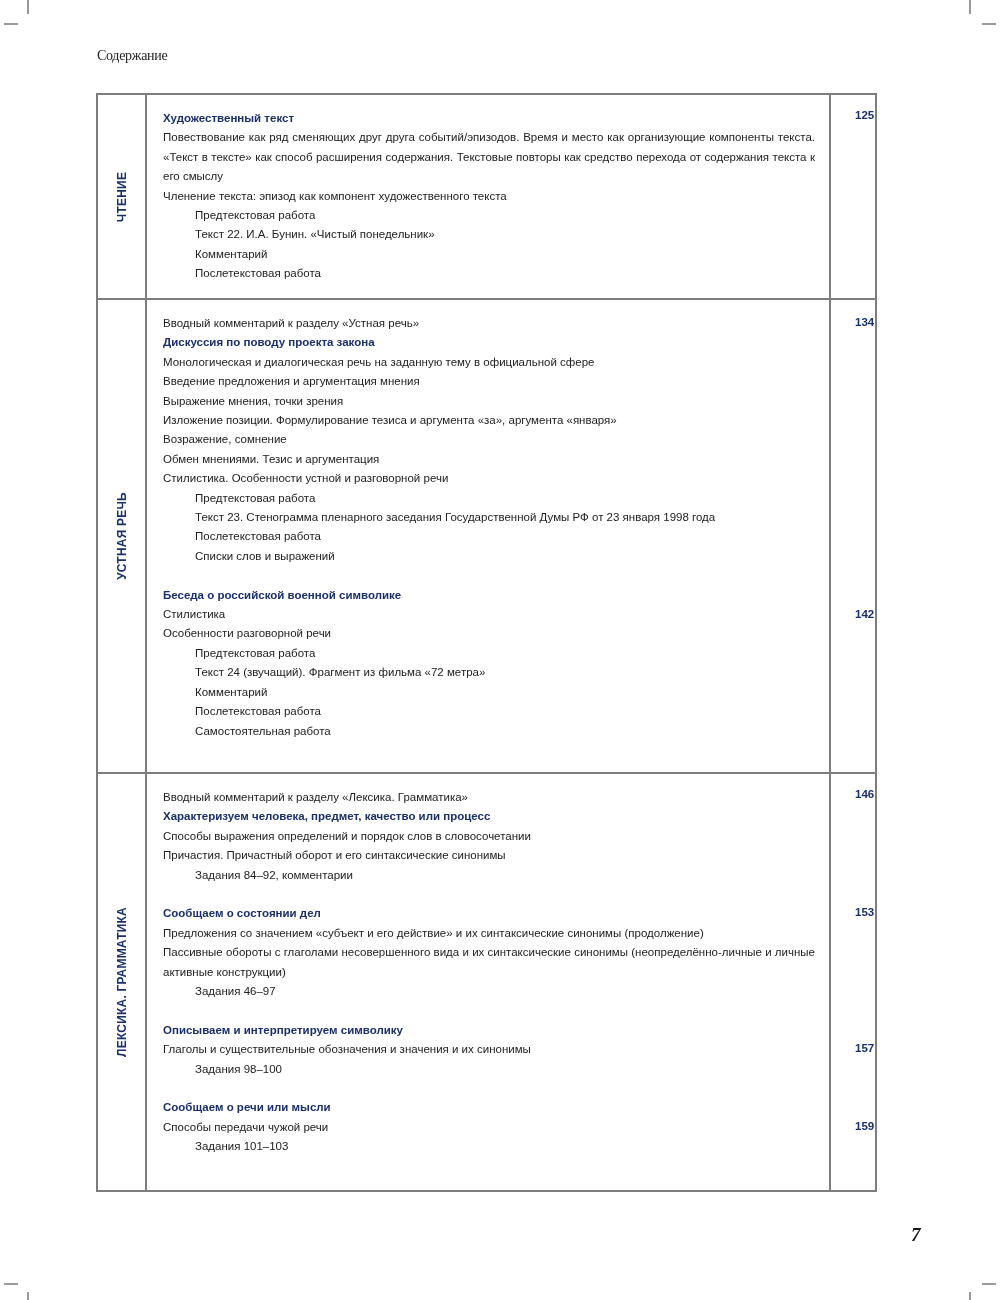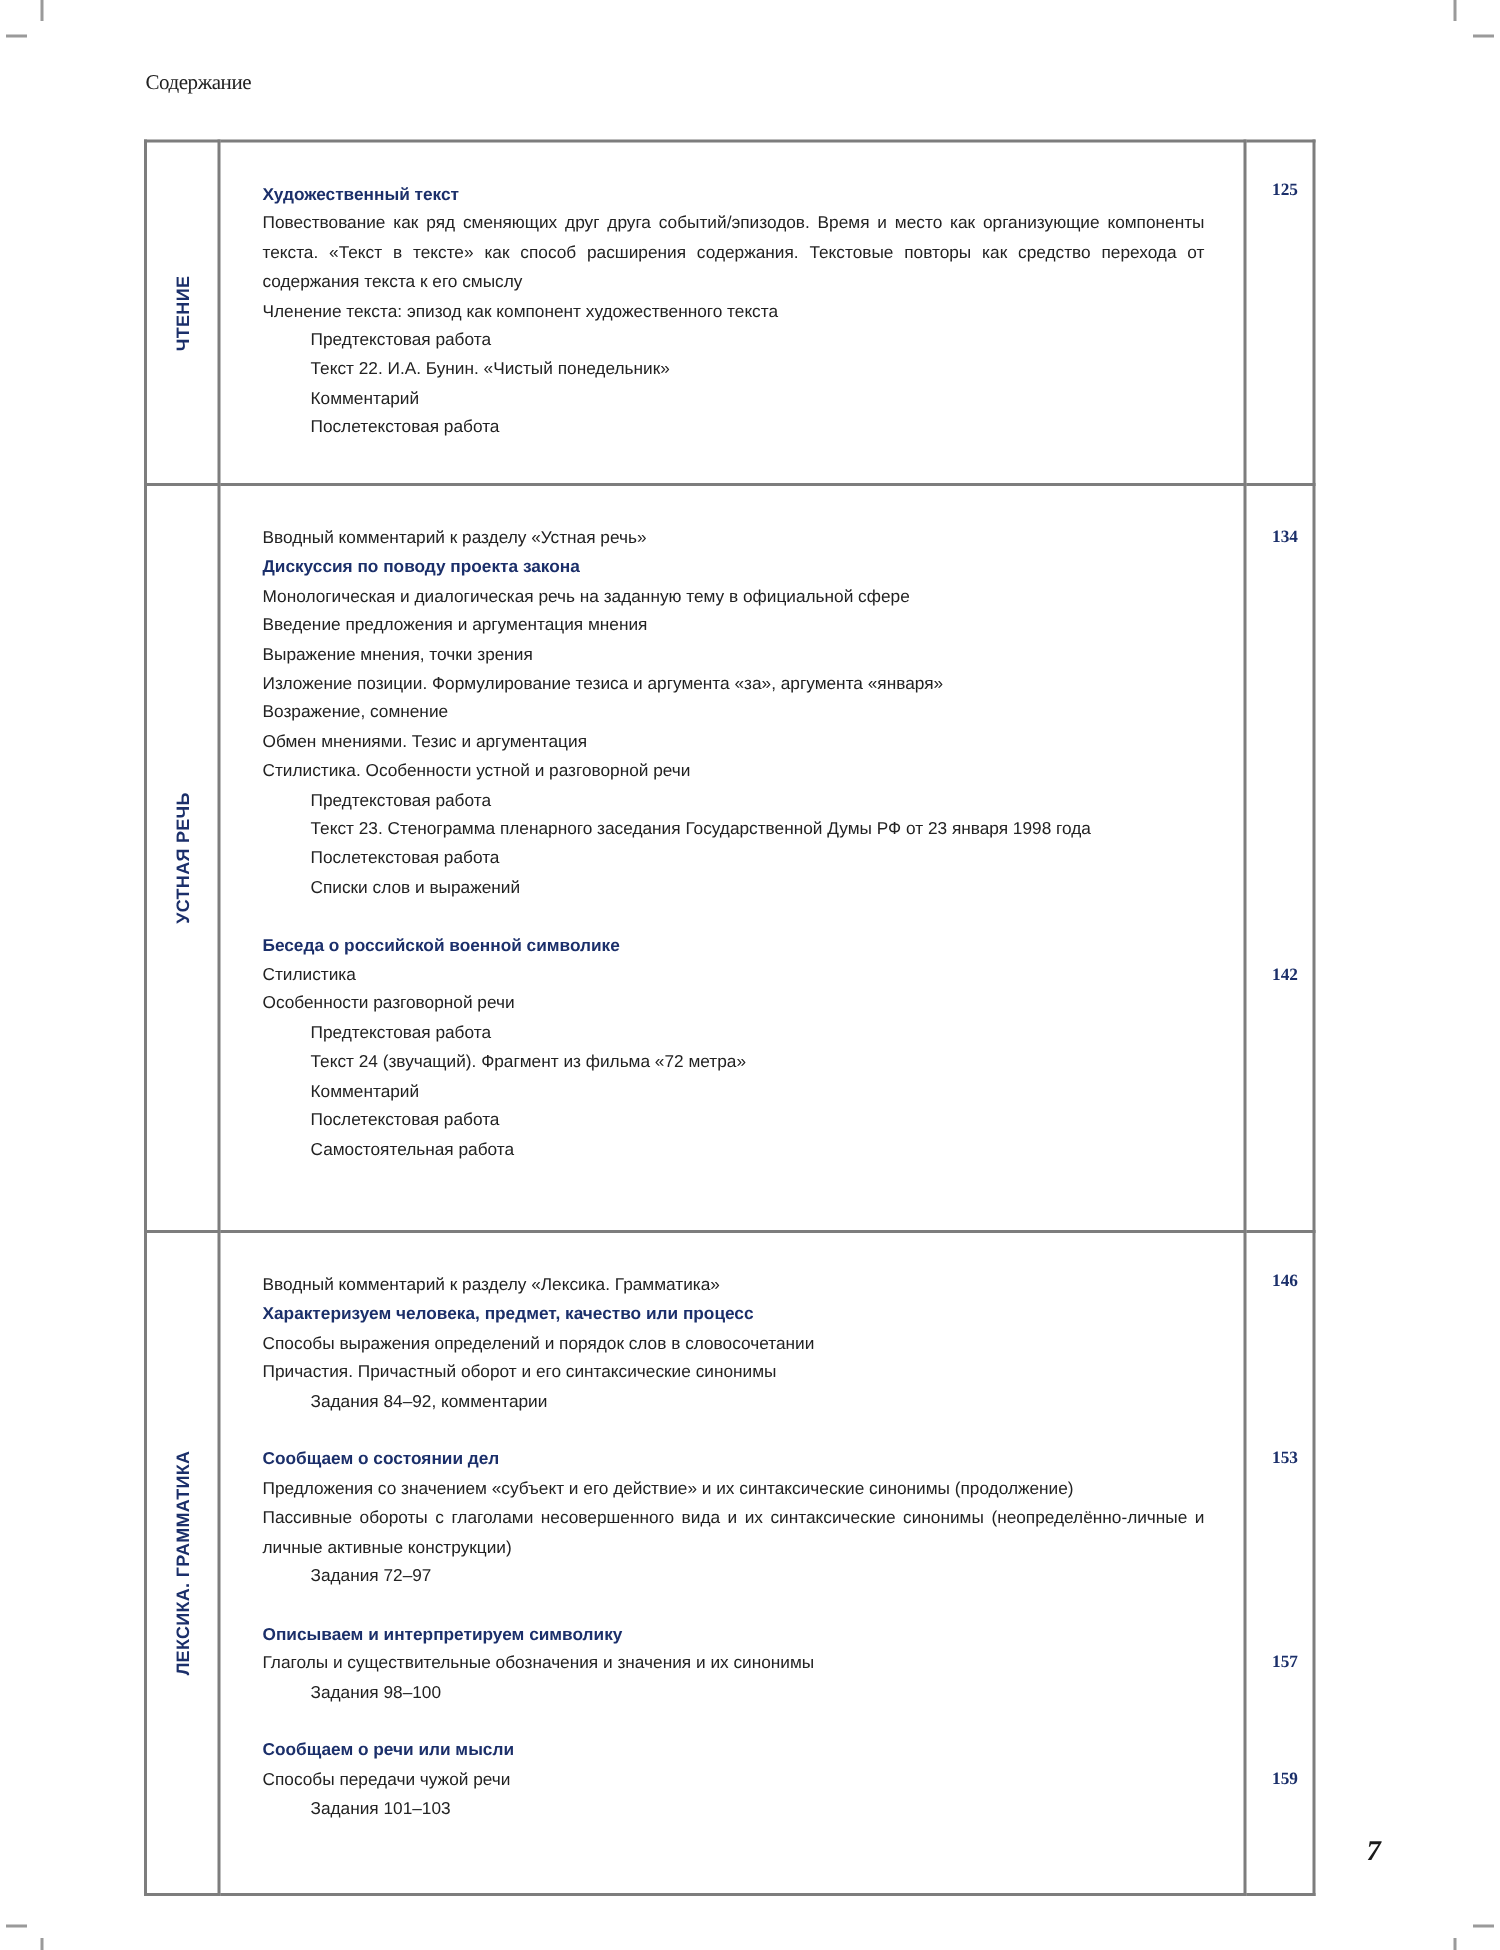--- a/index.html
+++ b/index.html
@@ -9,38 +9,38 @@
     }
     .crop { position: absolute; background: #9a9a9a; }
     .page-header {
       position: absolute; left: 97px; top: 48px; font-family: "Liberation Serif", serif;
       font-size: 14px; color: #222; letter-spacing: -0.3px;
     }
     .toc {
       position: absolute; left: 96px; top: 93px; width: 781px;
       border-collapse: collapse; table-layout: fixed;
     }
-    .toc td { border: 2px solid #7d7d7d; vertical-align: top; padding: 16px; }
+    .toc td { border: 2px solid #7d7d7d; vertical-align: top; padding: 4px; }
     .toc col.c1 { width: 49px; } .toc col.c3 { width: 46px; }
     .sec-label {
       position: relative; height: 100%;
     }
     .sec-label span {
       position: absolute; left: 50%; top: 50%;
       transform: translate(-50%, -50%) rotate(-90deg);
       white-space: nowrap; font-weight: bold; font-size: 12px; color: #1b2f6a; letter-spacing: 0.2px;
     }
     .entries { padding: 10px 10px 4px 12px; }
     .line { font-size: 11.5px; line-height: 19.4px; color: #222; white-space: normal; }
     .line.bold { font-weight: bold; color: #1b2f6a; }
     .line.ind { padding-left: 32px; }
     .line.just { text-align: justify; text-align-last: left; }
     .gap { height: 19.4px; }
     .pages { position: relative; font-size: 11.5px; font-weight: bold; color: #1b2f6a; }
-    .pages span { position: absolute; left: 1px; font-family: Liberation Serif, serif; }
+    .pages span { position: absolute; left: 20px; }
     .pagenum {
       position: absolute; left: 911px; top: 1224px; font-family: "Liberation Serif", serif;
       font-weight: bold; font-style: italic; font-size: 19px; color: #1a1a1a;
     }
   </style>
 </head>
 <body>
 
 <div class="crop" style="left:27px;top:0;width:2px;height:14px;"></div>
 <div class="crop" style="left:4px;top:23px;width:14px;height:2px;"></div>
@@ -132,21 +132,21 @@
           <div class="entries">
             <div class="line ">Вводный комментарий к разделу «Лексика. Грамматика»</div>
             <div class="line bold">Характеризуем человека, предмет, качество или процесс</div>
             <div class="line ">Способы выражения определений и порядок слов в словосочетании</div>
             <div class="line ">Причастия. Причастный оборот и его синтаксические синонимы</div>
             <div class="line ind">Задания 84–92, комментарии</div>
             <div class="gap"></div>
             <div class="line bold">Сообщаем о состоянии дел</div>
             <div class="line just">Предложения со значением «субъект и его действие» и их синтаксические синонимы (продолжение)</div>
             <div class="line just">Пассивные обороты с глаголами несовершенного вида и их синтаксические синонимы (неопределённо-личные и личные активные конструкции)</div>
-            <div class="line ind">Задания 72–97</div>
+            <div class="line ind">Задания 46–97</div>
             <div class="gap"></div>
             <div class="line bold">Описываем и интерпретируем символику</div>
             <div class="line ">Глаголы и существительные обозначения и значения и их синонимы</div>
             <div class="line ind">Задания 98–100</div>
             <div class="gap"></div>
             <div class="line bold">Сообщаем о речи или мысли</div>
             <div class="line ">Способы передачи чужой речи</div>
             <div class="line ind">Задания 101–103</div>
           </div>
         </td>

